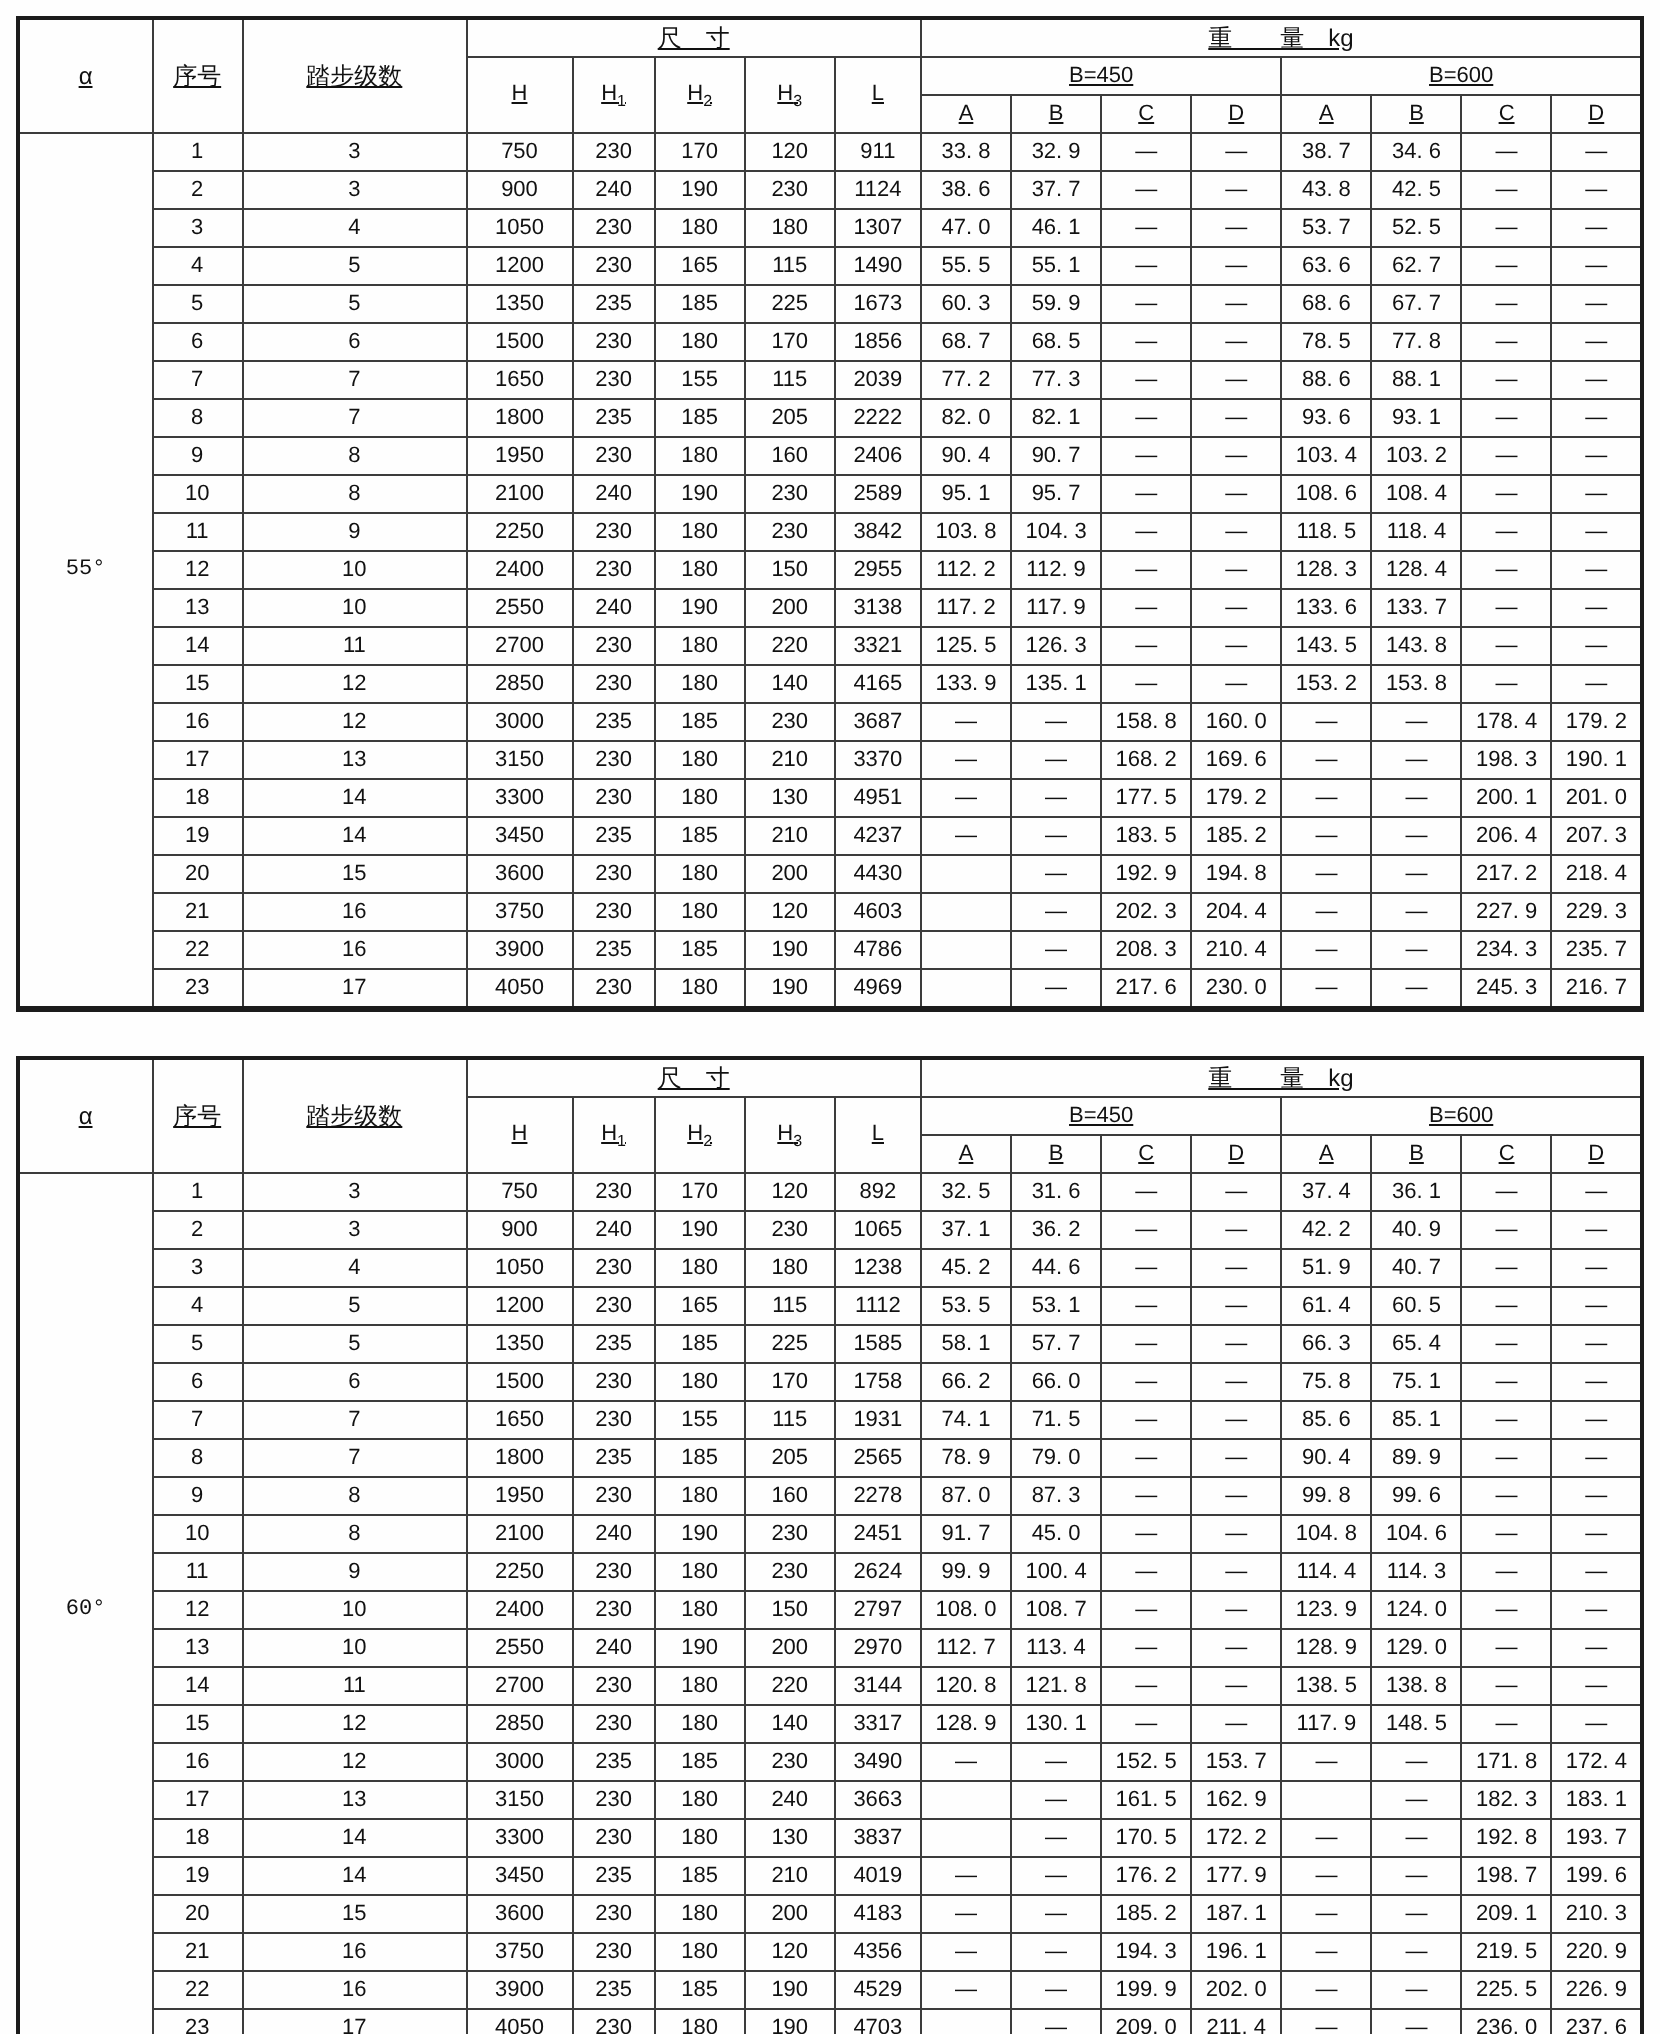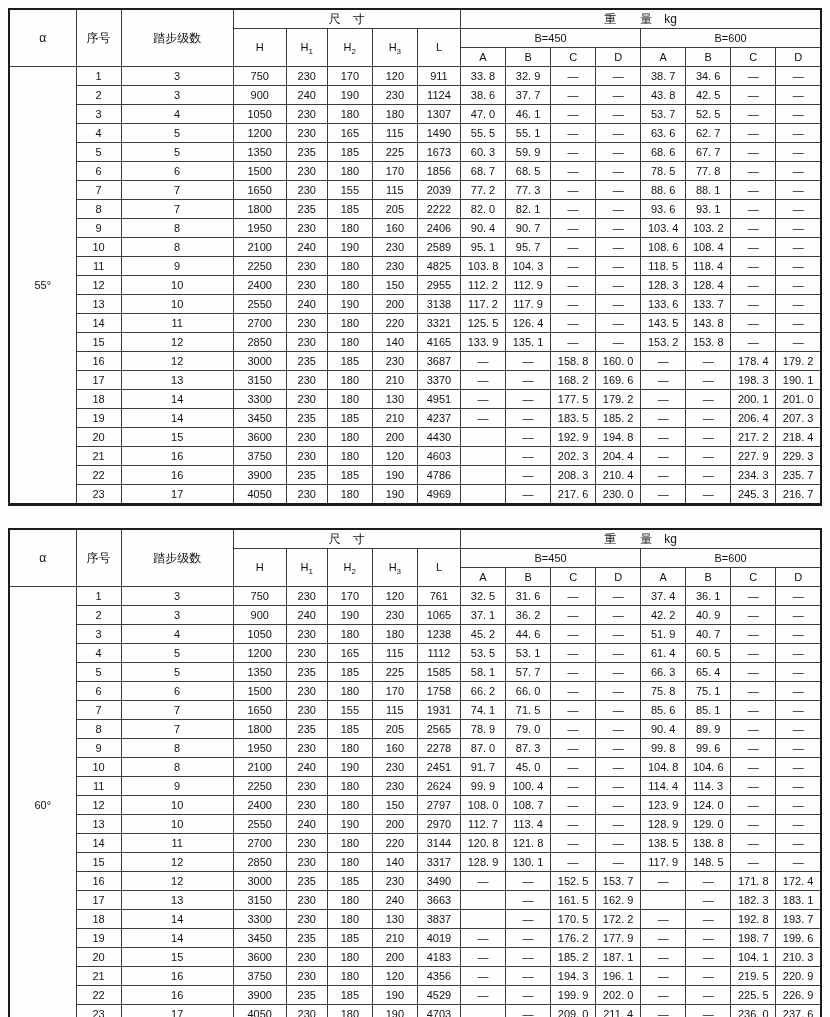--- a/index.html
+++ b/index.html
@@ -19,24 +19,24 @@
   #table-60 { top:528px; }
 
   .spec th, .spec td {
     border:1px solid #3c3c3c;
     padding:0; margin:0;
     height:18px; line-height:17px;
     text-align:center; vertical-align:middle;
     font-size:11px; font-weight:normal;
     white-space:nowrap; overflow:hidden;
   }
-  .spec thead th { font-size:12px; }
+  .spec thead th { font-size:12px;text-decoration:underline; }
   .spec thead th.sub-col { font-size:11px; }
   .spec sub { font-size:8px; line-height:0; }
-  .alpha-cell { font-size:12px; }
+  .alpha-cell { font-size:12px;font-family:Liberation Mono, monospace; }
 </style>
 </head>
 <body>
 
 <div class="page">
 
   <table class="spec" id="table-55">
     <colgroup>
       <col style="width:67px">
         <col style="width:45px">
@@ -255,21 +255,21 @@
           <td>—</td>
           <td>—</td>
         </tr>
         <tr>
           <td>11</td>
           <td>9</td>
           <td>2250</td>
           <td>230</td>
           <td>180</td>
           <td>230</td>
-          <td>4825</td>
+          <td>3842</td>
           <td>103. 8</td>
           <td>104. 3</td>
           <td>—</td>
           <td>—</td>
           <td>118. 5</td>
           <td>118. 4</td>
           <td>—</td>
           <td>—</td>
         </tr>
         <tr>
@@ -308,21 +308,21 @@
         </tr>
         <tr>
           <td>14</td>
           <td>11</td>
           <td>2700</td>
           <td>230</td>
           <td>180</td>
           <td>220</td>
           <td>3321</td>
           <td>125. 5</td>
-          <td>126. 4</td>
+          <td>126. 3</td>
           <td>—</td>
           <td>—</td>
           <td>143. 5</td>
           <td>143. 8</td>
           <td>—</td>
           <td>—</td>
         </tr>
         <tr>
           <td>15</td>
           <td>12</td>
@@ -528,21 +528,21 @@
     </thead>
     <tbody>
         <tr>
           <td rowspan="23" class="alpha-cell">60°</td>
           <td>1</td>
           <td>3</td>
           <td>750</td>
           <td>230</td>
           <td>170</td>
           <td>120</td>
-          <td>761</td>
+          <td>892</td>
           <td>32. 5</td>
           <td>31. 6</td>
           <td>—</td>
           <td>—</td>
           <td>37. 4</td>
           <td>36. 1</td>
           <td>—</td>
           <td>—</td>
         </tr>
         <tr>
@@ -858,21 +858,21 @@
           <td>230</td>
           <td>180</td>
           <td>200</td>
           <td>4183</td>
           <td>—</td>
           <td>—</td>
           <td>185. 2</td>
           <td>187. 1</td>
           <td>—</td>
           <td>—</td>
-          <td>104. 1</td>
+          <td>209. 1</td>
           <td>210. 3</td>
         </tr>
         <tr>
           <td>21</td>
           <td>16</td>
           <td>3750</td>
           <td>230</td>
           <td>180</td>
           <td>120</td>
           <td>4356</td>

